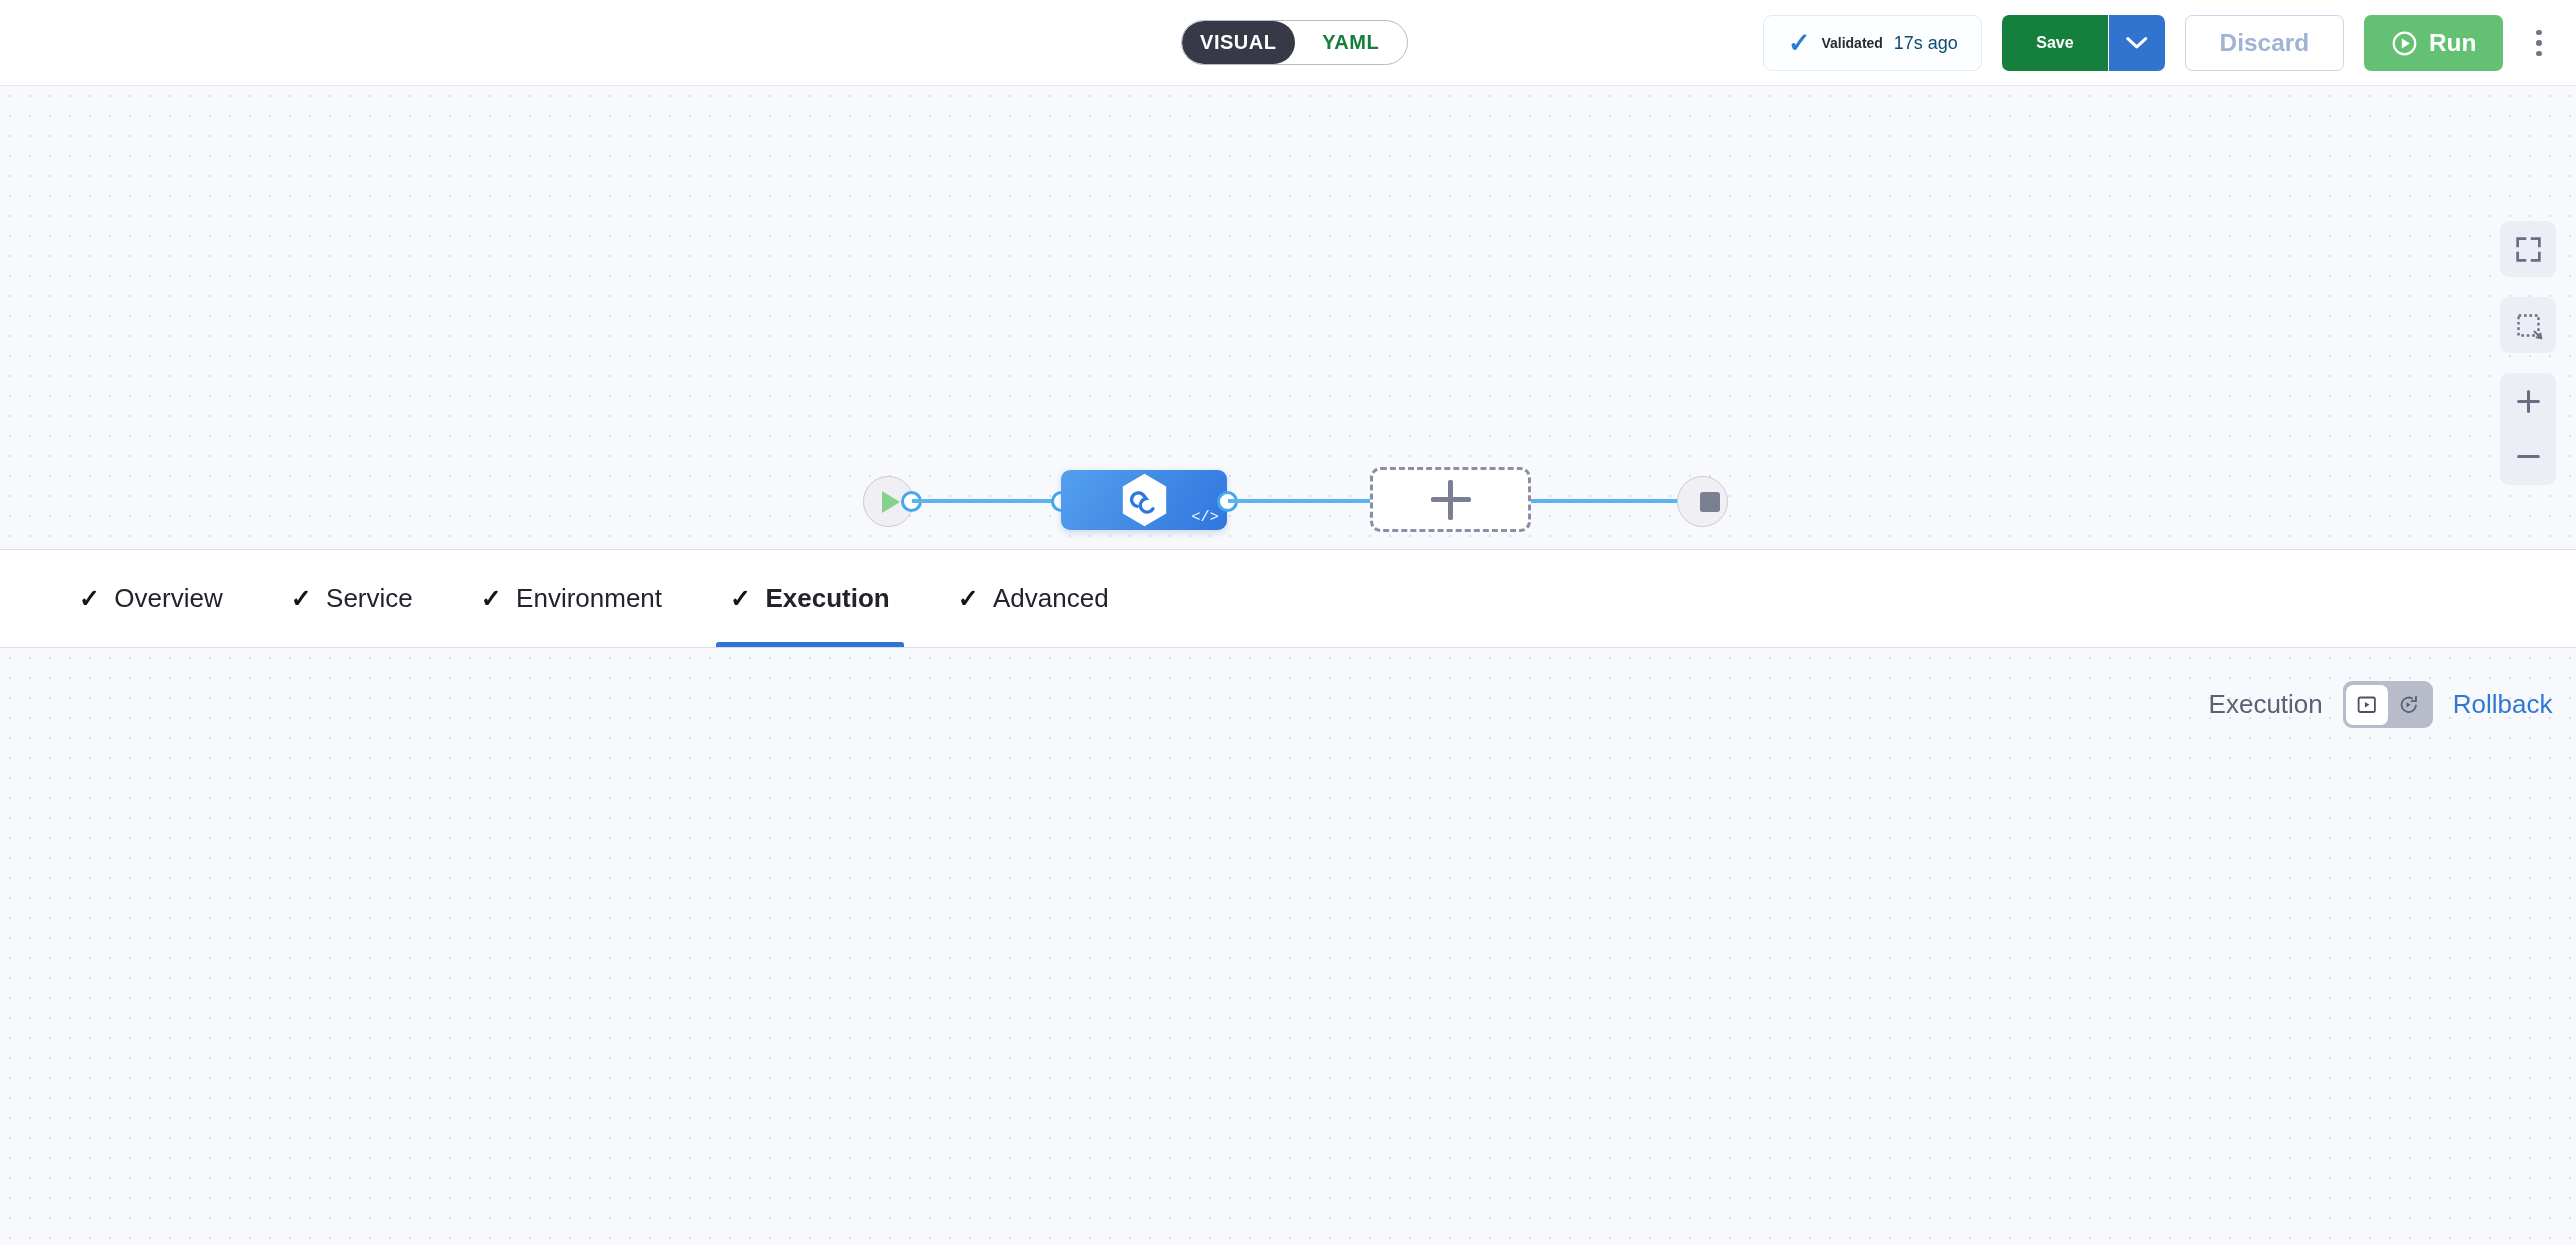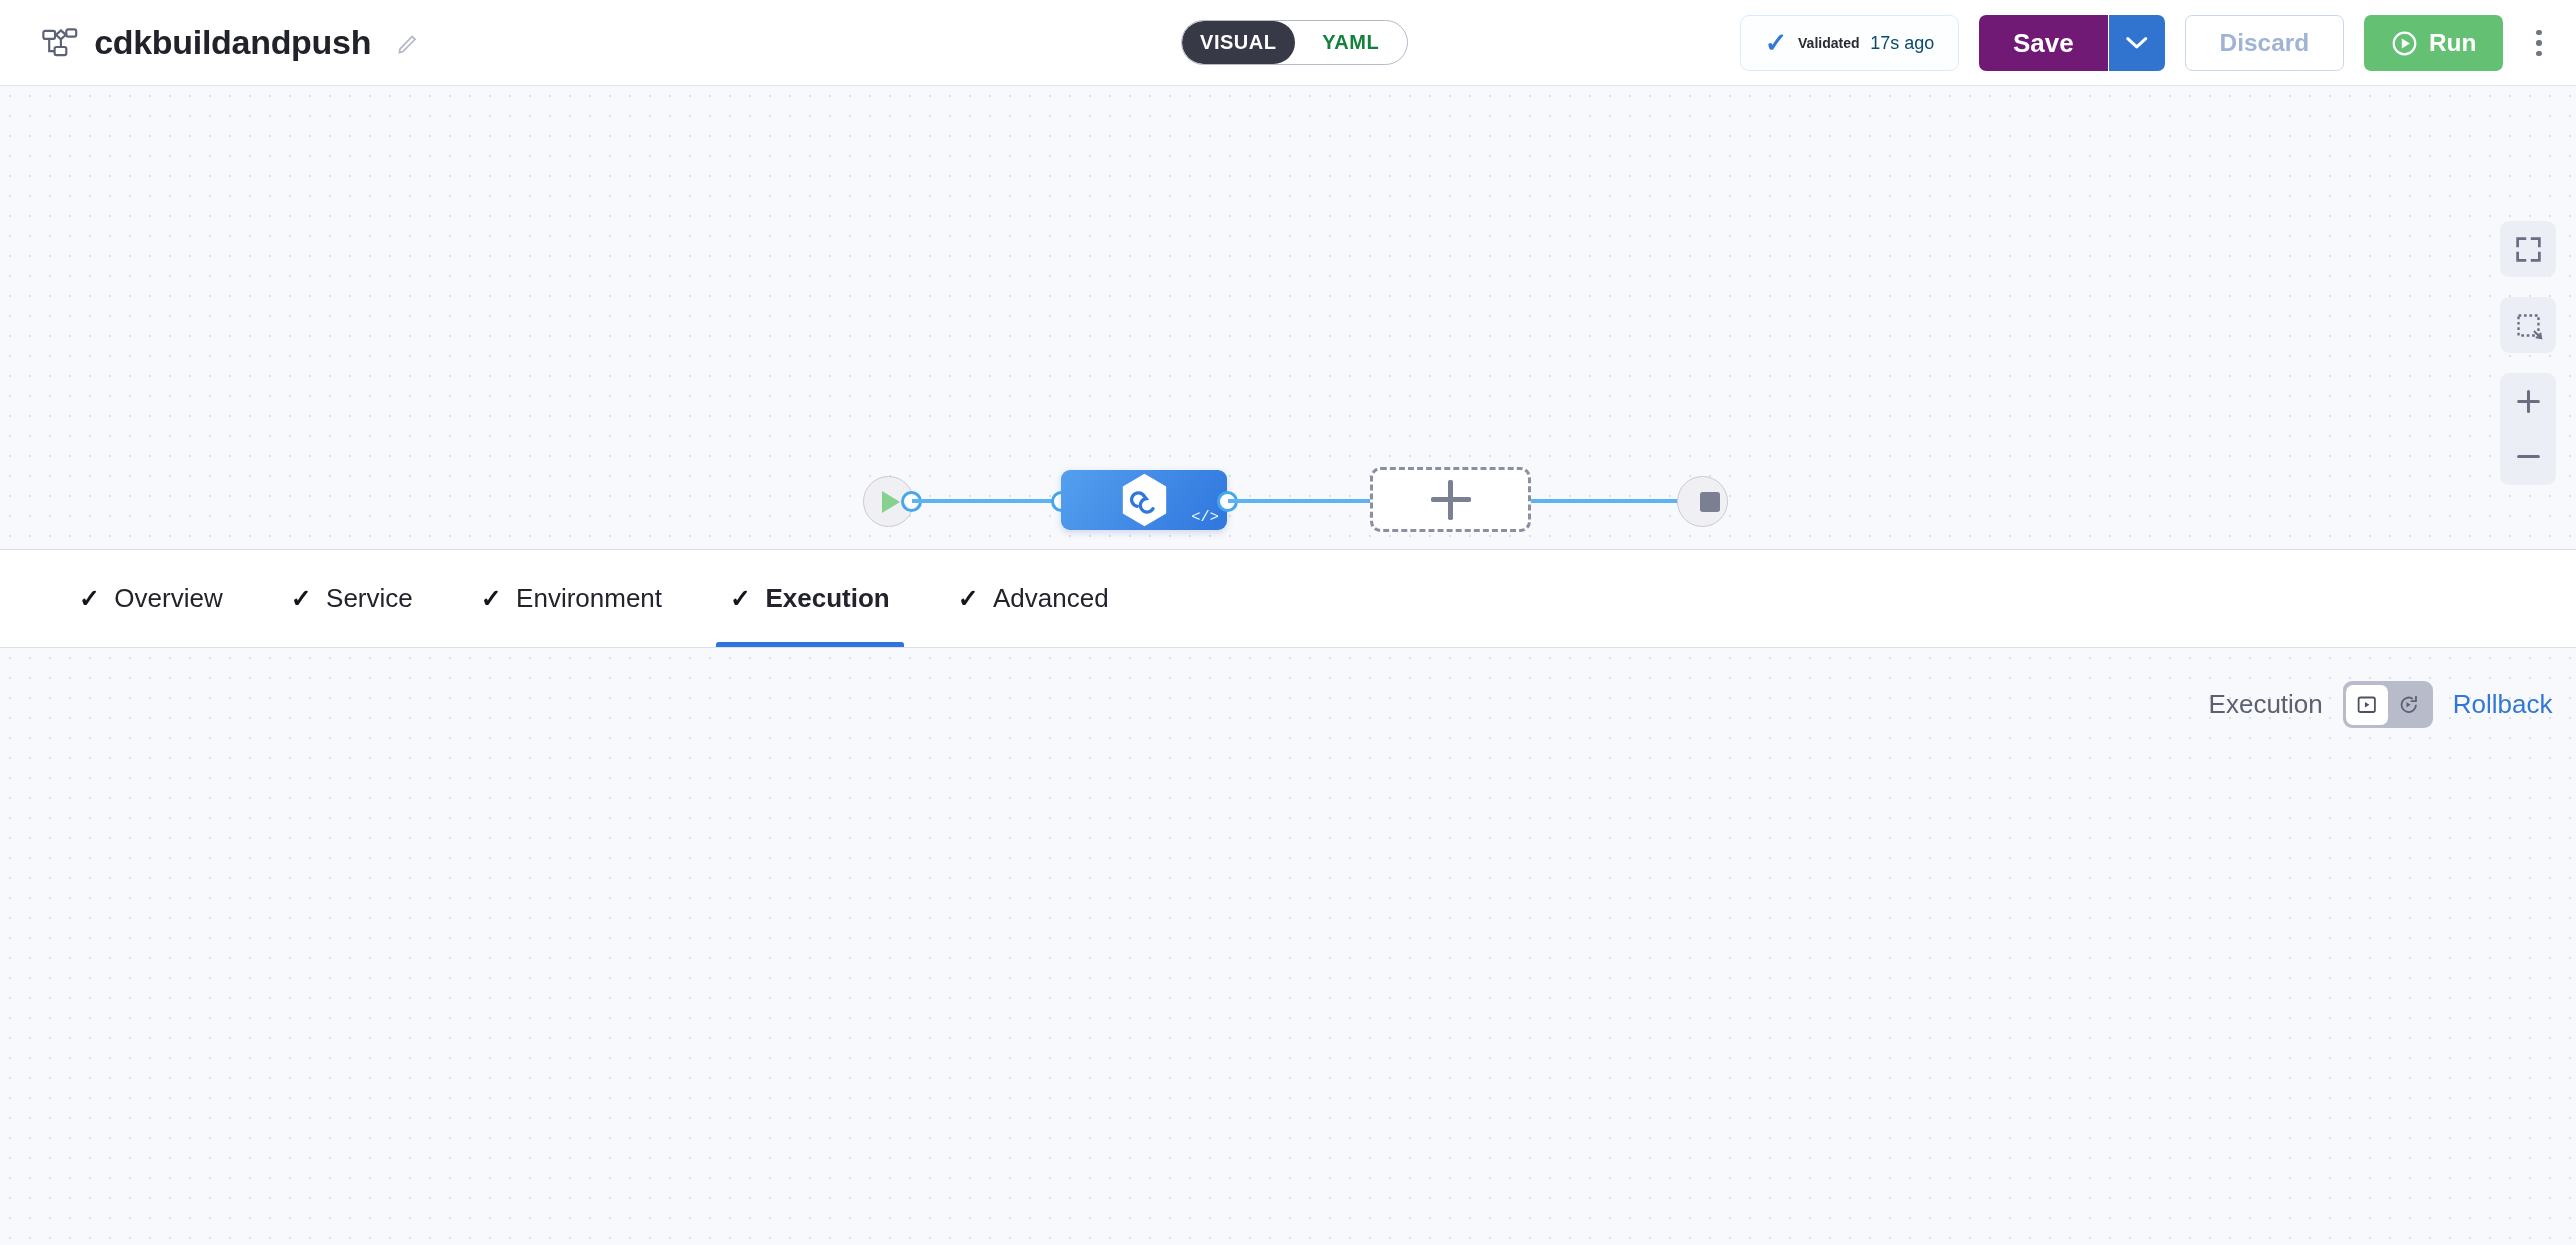--- a/index.html
+++ b/index.html
@@ -47,21 +47,21 @@
     height: 56px; display: flex; align-items: center; gap: 10.8px;
     padding: 0 23.5px; border: 0.9px solid #d9ecfb; border-radius: 9px;
     background: #fdfeff;
   }
   .validated-badge .chk { color: #2e7bd6; font-size: 27px; line-height: 1; font-weight: bold; }
   .validated-badge .v-main { font-size: 14px; font-weight: bold; color: #2a2b33; }
   .validated-badge .v-sub { font-size: 18px; color: #0c4a6e; }
 
   .save-split { display: flex; height: 56px; border-radius: 7.2px; overflow: hidden; }
   .save-btn {
-    background: #701a75; color: #ffffff; font-size: 26px; font-weight: bold;
+    background: #15803d; color: #ffffff; font-size: 16px; font-weight: bold;
     padding: 0 34px; display: flex; align-items: center; cursor: pointer;
     border-right: 1.8px solid #ffffff;
   }
   .save-caret {
     background: #3074d0; color: #ffffff; width: 56px;
     display: flex; align-items: center; justify-content: center; cursor: pointer;
   }
   .discard-btn {
     height: 56px; padding: 0 34px; display: flex; align-items: center; cursor: pointer;
     border: 0.9px solid #c9d6ee; border-radius: 7.2px; background: #ffffff;
@@ -183,35 +183,20 @@
     border-radius: 7.2px; cursor: pointer;
   }
   .exec-switch .sel { background: #ffffff; }
 </style>
 </head>
 <body>
 
 <div class="app">
 
   <div class="header">
-    <div class="hdr-left">
-      <svg class="pipeline-icon" viewBox="0 0 40 34">
-        <rect x="1.5" y="4" width="13" height="9" rx="2" fill="none" stroke="#5d6175" stroke-width="2.4"></rect>
-        <rect x="27" y="2.5" width="11" height="8" rx="2" fill="none" stroke="#5d6175" stroke-width="2.4"></rect>
-        <rect x="14" y="22" width="13" height="9" rx="2" fill="none" stroke="#5d6175" stroke-width="2.4"></rect>
-        <path d="M21 3.5 L26.5 8.5 L21 13.5 L15.5 8.5 Z" fill="none" stroke="#5d6175" stroke-width="2.4"></path>
-        <path d="M14.5 8.5 H15.5 M26.5 8.5 H27" stroke="#5d6175" stroke-width="2.4"></path>
-        <path d="M8 13 V26.5 H14" fill="none" stroke="#5d6175" stroke-width="2.4"></path>
-        <path d="M21 13.5 V22" stroke="#5d6175" stroke-width="2.4"></path>
-      </svg>
-      <div class="page-title">cdkbuildandpush</div>
-      <svg class="edit-pencil" viewBox="0 0 24 24">
-        <path d="M4 18.5 L16.5 5.5 L19.5 8.5 L7 21 L3.5 22 Z" fill="none" stroke="#b2b6c4" stroke-width="1.7"></path>
-      </svg>
-    </div>
 
     <div class="mode-toggle">
       <div class="mode-opt active">VISUAL</div>
       <div class="mode-opt">YAML</div>
     </div>
 
     <div class="hdr-right">
       <div class="validated-badge">
         <span class="chk">✓</span>
         <span class="v-main">Validated</span>

